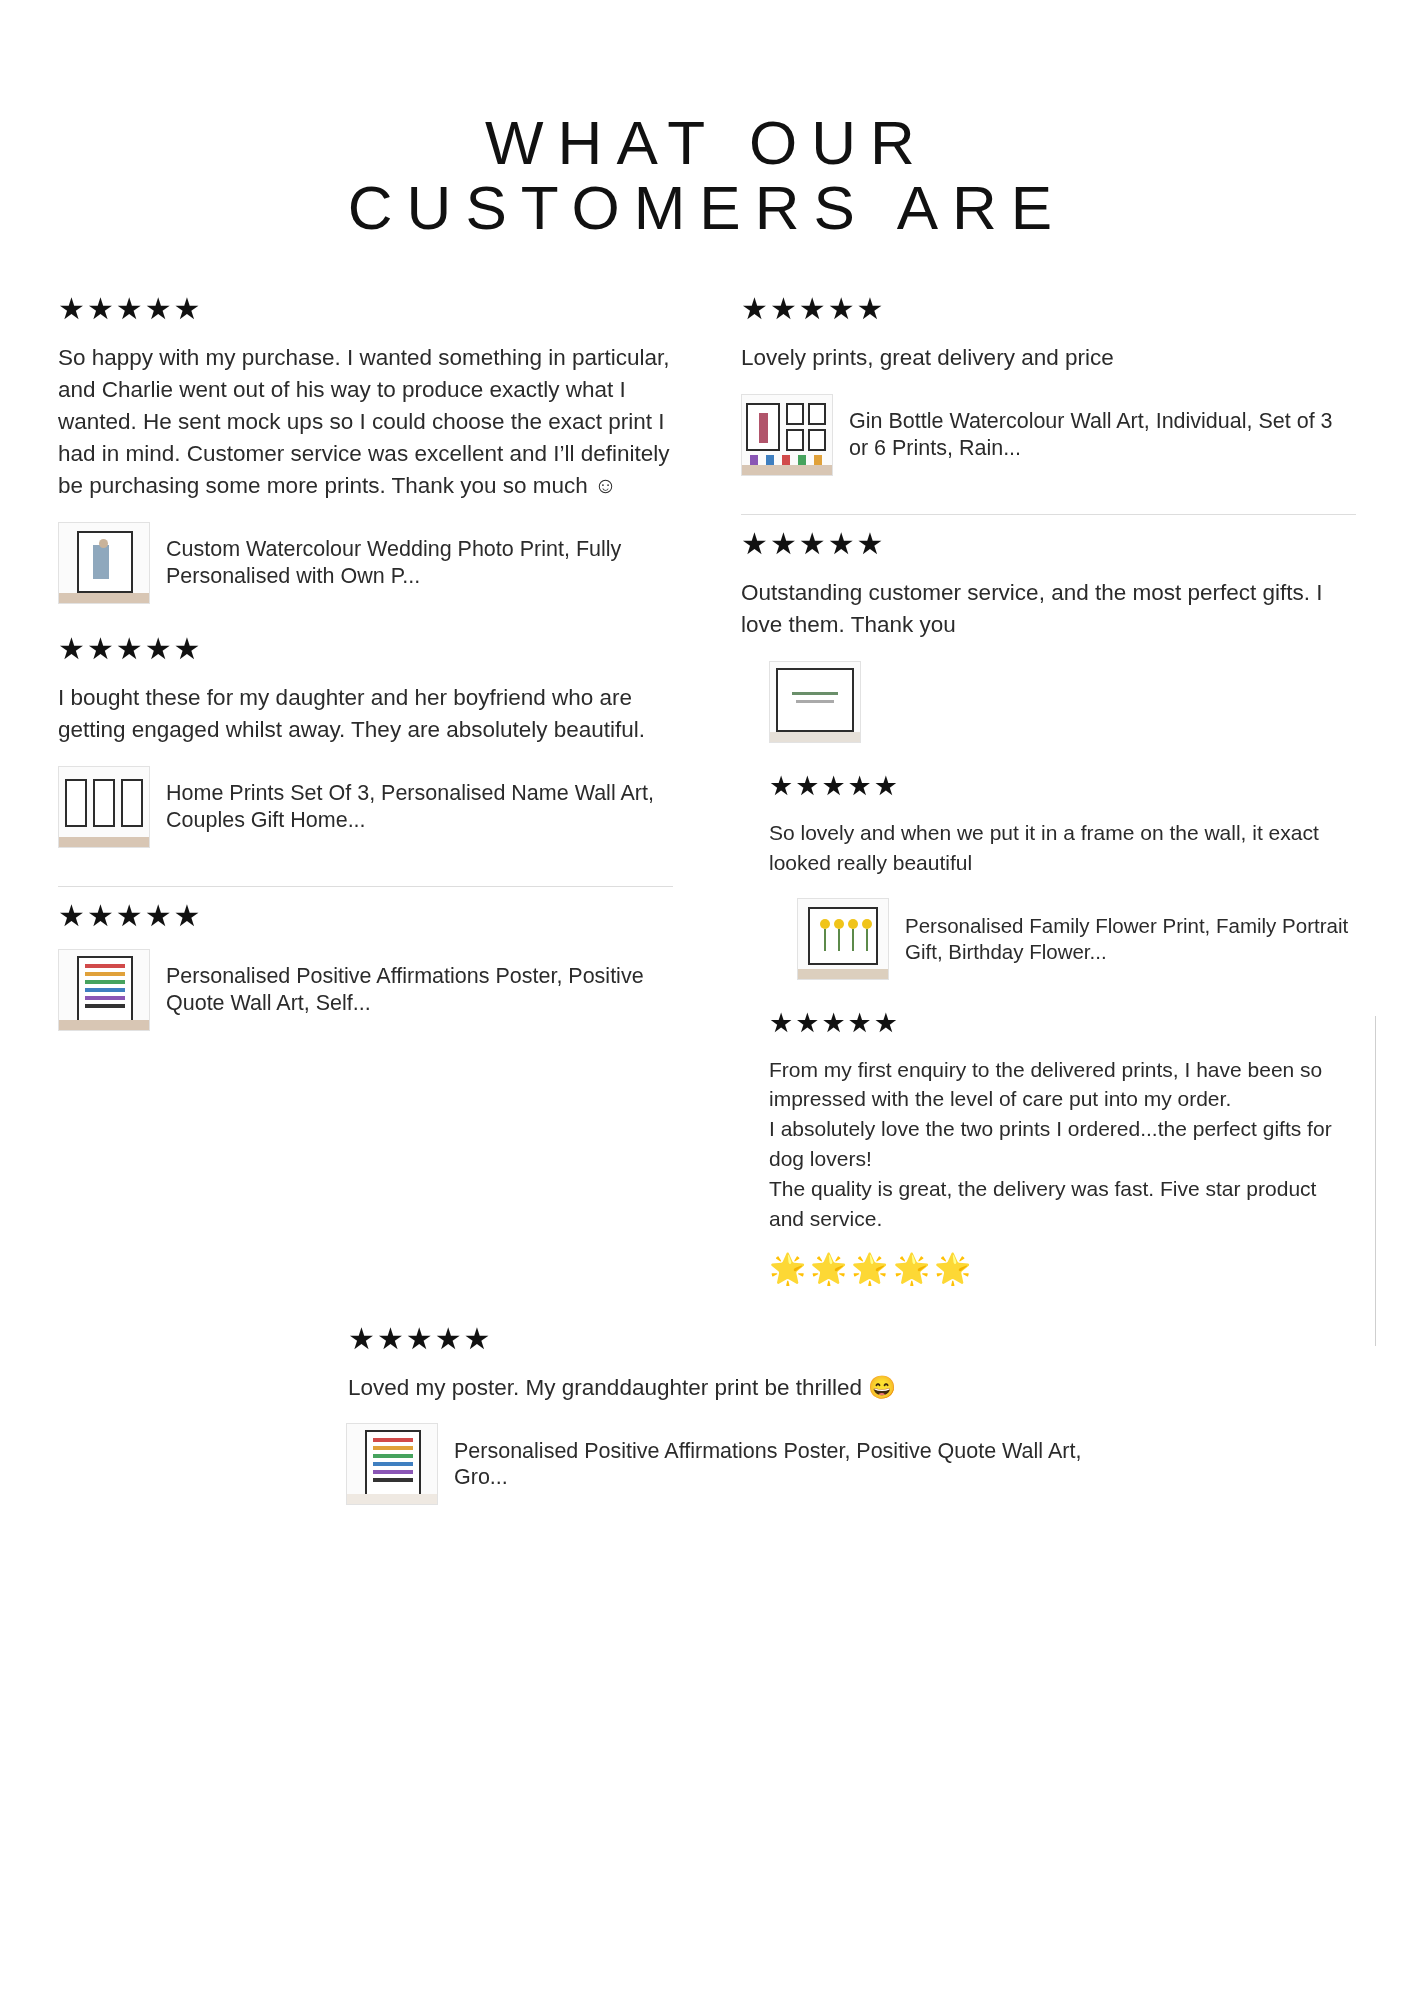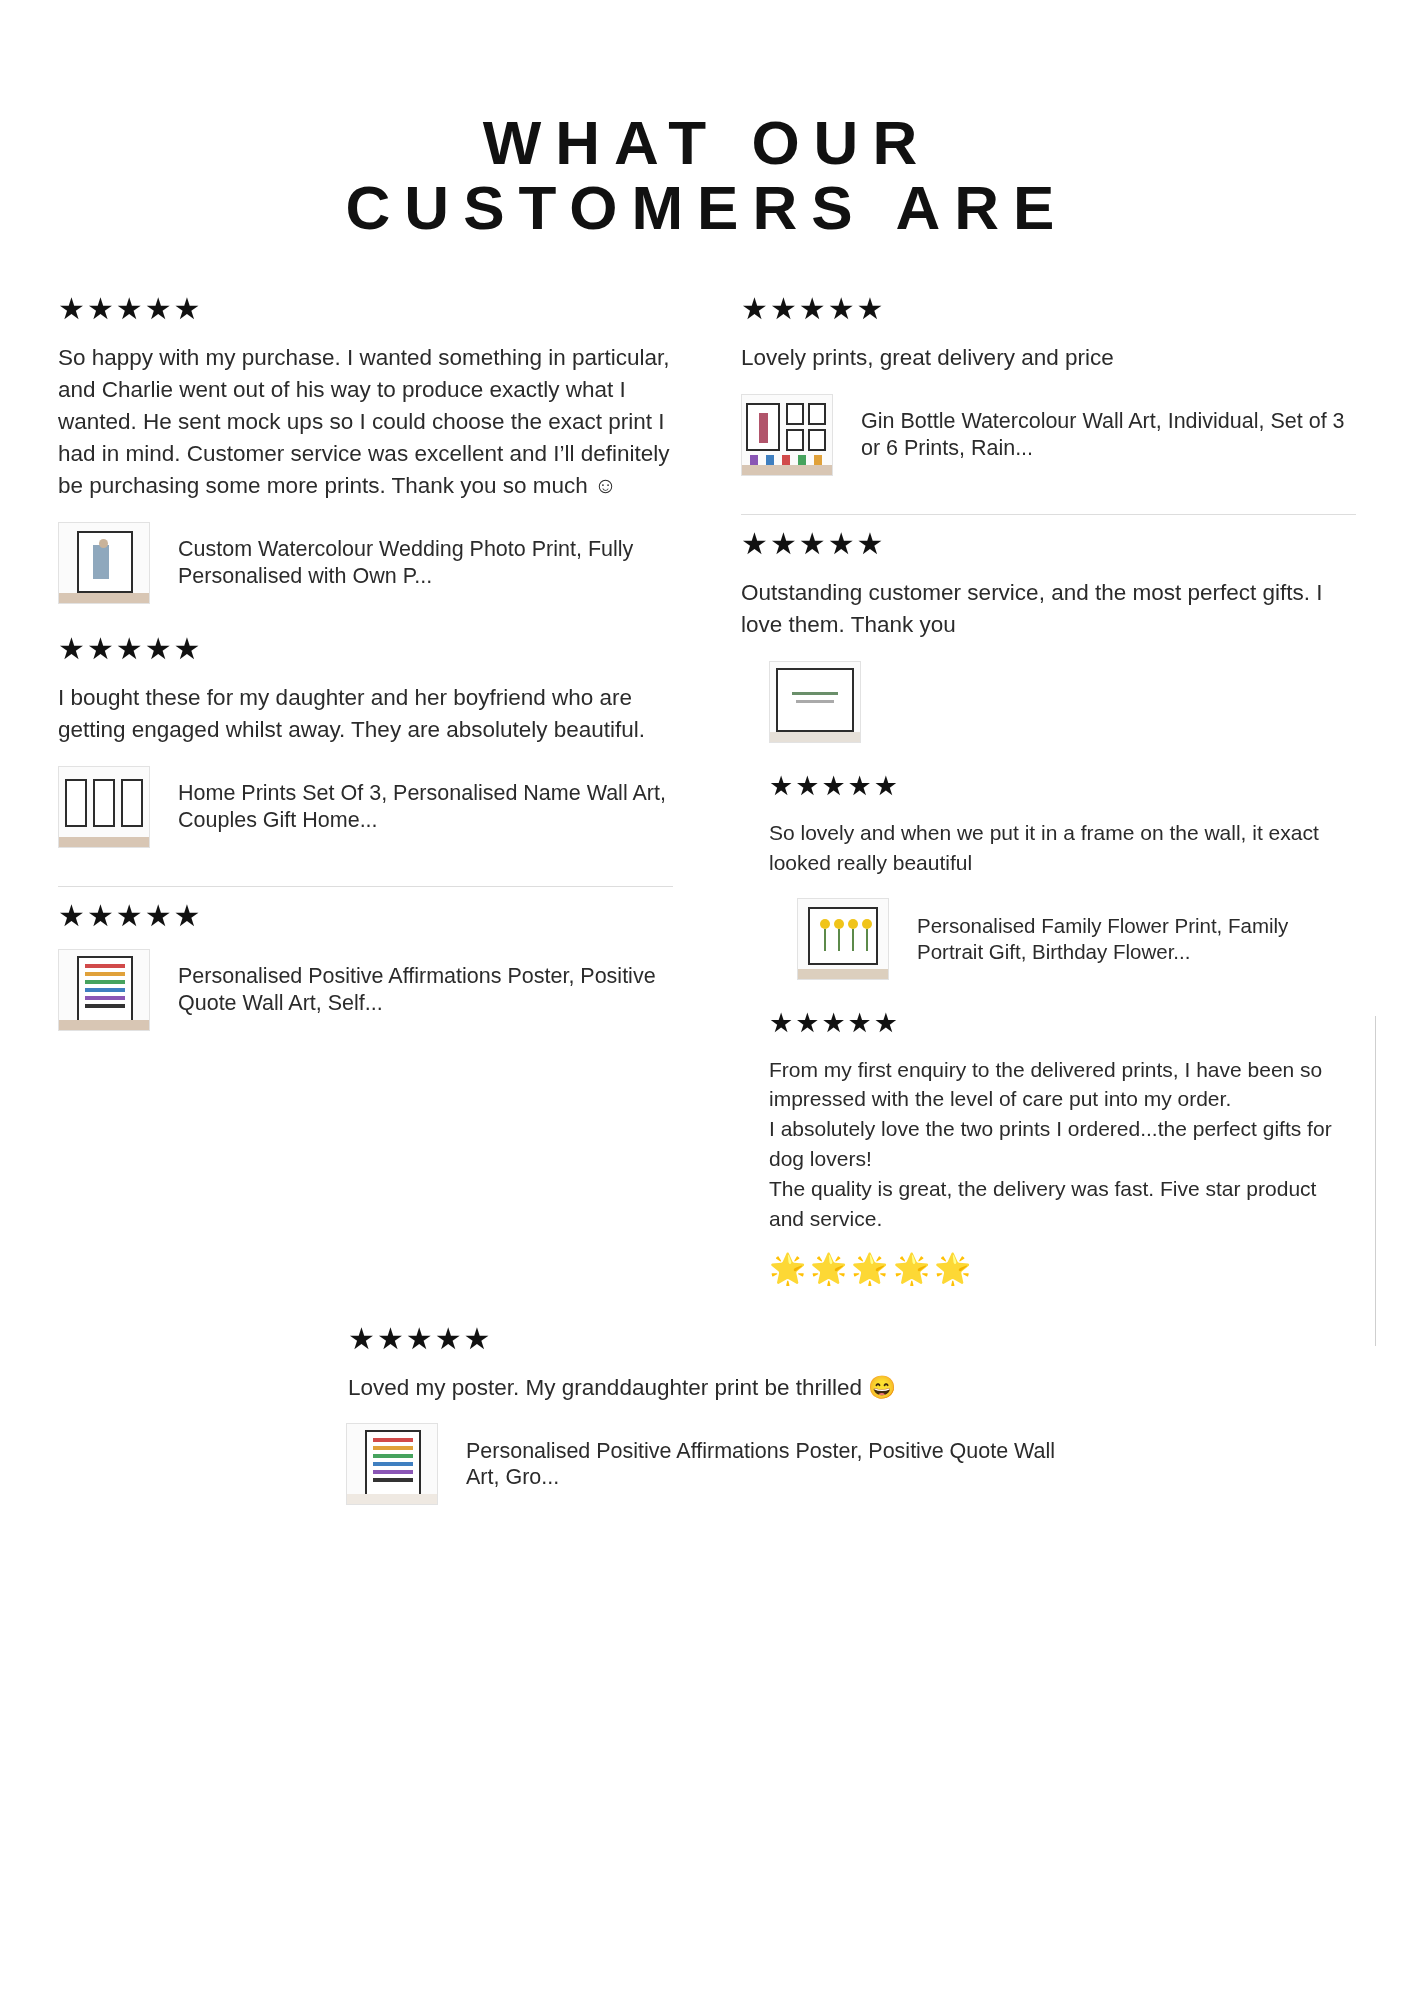--- a/index.html
+++ b/index.html
@@ -15,21 +15,21 @@
     min-height: 2000px;
     background: #ffffff;
     overflow: hidden;
   }
   .heading {
     text-align: center;
     font-size: 62px;
     letter-spacing: 14px;
     line-height: 1.05;
     color: #111111;
-    font-weight: 700;
+    font-weight: 400;
     padding: 110px 120px 0 120px;
     font-family: "Liberation Sans", sans-serif;
   }
   .heading .line { display: block; white-space: pre; }
 
   .columns {
     display: flex;
     padding: 40px 48px 0 48px;
     gap: 0;
   }
@@ -61,21 +61,21 @@
     line-height: 1.42;
     color: #2b2b2b;
     margin: 0 0 20px 0;
     font-weight: 400;
   }
   .rtext.sm { font-size: 21px; }
 
   .product {
     display: flex;
     align-items: center;
-    gap: 28px;
+    gap: 16px;
     margin: 16px 0 10px 0;
   }
   .thumb {
     width: 92px;
     height: 82px;
     flex: 0 0 92px;
     border: 1px solid #e2e2e2;
     background: #fbfbfb;
     position: relative;
     overflow: hidden;

